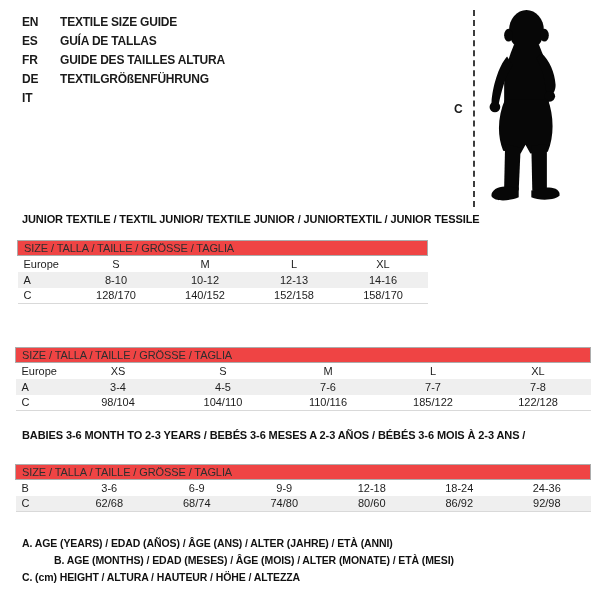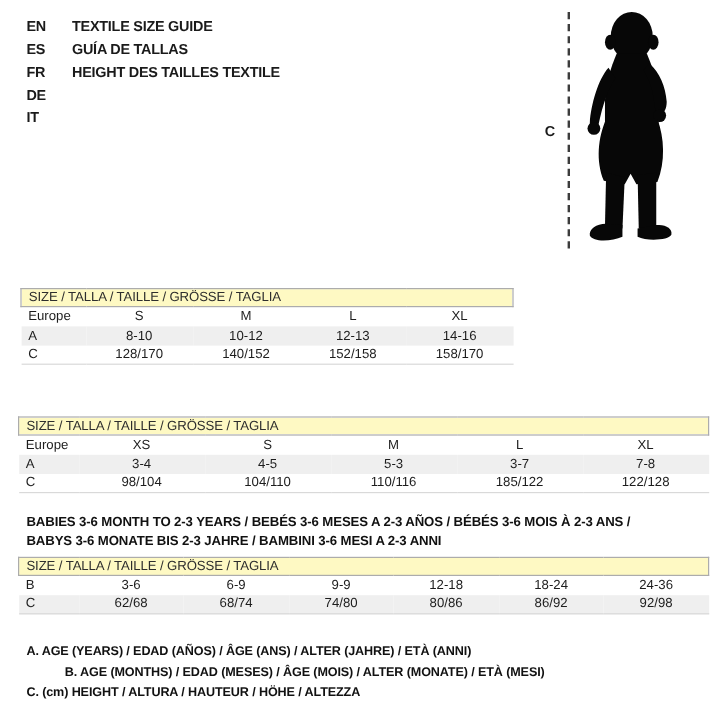--- a/index.html
+++ b/index.html
@@ -20,30 +20,30 @@
 
   
   .measure-line { position:absolute; left:473px; top:10px; height:197px; width:0; border-left:2px dashed #3c3c3c; }
   .measure-label { position:absolute; left:454px; top:102px; font-weight:bold; font-size:12px; }
   .silhouette { position:absolute; left:482px; top:8px; width:87px; height:199px; }
 
   
   .section-heading { position:absolute; left:22px; font-weight:bold; font-size:11px; letter-spacing:-0.1px; white-space:nowrap; color:#111; }
   .h-junior { top:213px; }
   .h-children { top:320px; }
-  .h-babies { top:427px; line-height:16px; }
+  .h-babies { top:427px; line-height:16px;text-align:center; }
   .sub-small { font-size:8px; vertical-align:-2px; }
 
   
   .size-table { position:absolute; border-collapse:collapse; table-layout:fixed; font-size:11px; color:#1d1d1d; }
   .t-junior { left:17px; top:240px; width:410px; }
   .t-children { left:15px; top:347px; width:575px; }
   .t-babies { left:15px; top:464px; width:575px; }
   th.band {
-    background:#fef9c3; border:1px solid #acacac;
+    background:#ef4444; border:1px solid #acacac;
     font-weight:normal; text-align:left; padding:1px 6px; height:15px;
     font-size:11px; color:#2e2e2e; letter-spacing:-0.1px; white-space:nowrap; overflow:hidden;
   }
   .size-table td { height:16px; padding:0 6px; text-align:center; }
   .size-table td.lbl { text-align:left;margin-top:31px; }
   .size-table tr.stripe td { background:#efefef; }
   .size-table tbody tr.lastrow td { border-bottom:1px solid #d9d9d9; }
 
   
   .footnote { position:absolute; left:22px; font-weight:bold; font-size:10.5px; letter-spacing:-0.1px; white-space:nowrap; color:#111;text-align:center; }
@@ -58,24 +58,25 @@
     <div class="lang-row">
       <span class="lang-code">EN</span>
       <span class="lang-title">TEXTILE SIZE GUIDE</span>
     </div>
     <div class="lang-row">
       <span class="lang-code">ES</span>
       <span class="lang-title">GUÍA DE TALLAS</span>
     </div>
     <div class="lang-row">
       <span class="lang-code">FR</span>
-      <span class="lang-title">HEIGHT DES TAILLES TEXTILE</span>
+      <span class="lang-title">GUIDE DES TAILLES ALTURA</span>
     </div>
     <div class="lang-row">
       <span class="lang-code">DE</span>
+      <span class="lang-title">TEXTILGRÖßENFÜHRUNG</span>
     </div>
     <div class="lang-row">
       <span class="lang-code">IT</span>
     </div>
   </div>
 
   <div class="measure-line"></div>
   <div class="measure-label">C</div>
   <svg class="silhouette" viewBox="0 0 88 205" xmlns="http://www.w3.org/2000/svg" aria-hidden="true">
     <g fill="#070707">
@@ -88,20 +89,21 @@
       <path d="M60,46 C69,54 74,66 75,79 C75,86 72,90 68.5,89 C65,88 64.5,83 64,78 C63,68 59,58 55,52 Z"></path>
       <circle cx="69" cy="91" r="5.5"></circle>
       <path d="M23,94 C16,110 14,130 21,147 L39,150 L44,141 L49,150 L67,148 C74,131 73,110 67,94 Z"></path>
       <path d="M23,140 L39,144 L37,188 L22,186 Z"></path>
       <path d="M50,142 L66,140 L66,188 L51,188 Z"></path>
       <path d="M9,194 C8,188 16,183 25,184 L37,185 L37,195 C28,199 12,200 9,194 Z"></path>
       <path d="M50,188 L66,185 C74,184 80,188 79,193 C77,198 58,199 50,195 Z"></path>
     </g>
   </svg>
 
+  <div class="section-heading h-junior">JUNIOR TEXTILE / TEXTIL JUNIOR/ TEXTILE JUNIOR / JUNIORTEXTIL / JUNIOR TESSILE</div>
   <table class="size-table t-junior">
     <colgroup>
         <col style="width:54px">
         <col style="width:89px">
         <col style="width:89px">
         <col style="width:89px">
         <col style="width:89px">
       </colgroup>
     <thead>
       <tr>
@@ -153,38 +155,37 @@
         <td>XS</td>
         <td>S</td>
         <td>M</td>
         <td>L</td>
         <td>XL</td>
       </tr>
       <tr class="stripe">
         <td class="lbl">A</td>
         <td>3-4</td>
         <td>4-5</td>
-        <td>5-3</td>
-        <td>3-7</td>
+        <td>7-6</td>
+        <td>7-7</td>
         <td>7-8</td>
       </tr>
       <tr class="lastrow">
         <td class="lbl">C</td>
         <td>98/104</td>
         <td>104/110</td>
         <td>110/116</td>
         <td>185/122</td>
         <td>122/128</td>
       </tr>
     </tbody>
   </table>
 
   <div class="section-heading h-babies">
     <div>BABIES 3-6 MONTH TO 2-3 YEARS / BEBÉS 3-6 MESES A 2-3 AÑOS / BÉBÉS 3-6 MOIS À 2-3 ANS /</div>
-    <div>BABYS 3-6 MONATE BIS 2-3 JAHRE / BAMBINI 3-6 MESI A 2-3 ANNI</div>
   </div>
   <table class="size-table t-babies">
     <colgroup>
         <col style="width:50px">
         <col style="width:87.5px">
         <col style="width:87.5px">
         <col style="width:87.5px">
         <col style="width:87.5px">
         <col style="width:87.5px">
         <col style="width:87.5px">
@@ -202,21 +203,21 @@
         <td>9-9</td>
         <td>12-18</td>
         <td>18-24</td>
         <td>24-36</td>
       </tr>
       <tr class="stripe lastrow">
         <td class="lbl">C</td>
         <td>62/68</td>
         <td>68/74</td>
         <td>74/80</td>
-        <td>80/86</td>
+        <td>80/60</td>
         <td>86/92</td>
         <td>92/98</td>
       </tr>
     </tbody>
   </table>
 
   <div class="footnote fn-a">A. AGE (YEARS) / EDAD (AÑOS) / ÂGE (ANS) / ALTER (JAHRE) / ETÀ (ANNI)</div>
   <div class="footnote fn-b">B. AGE (MONTHS) / EDAD (MESES) / ÂGE (MOIS) / ALTER (MONATE) / ETÀ (MESI)</div>
   <div class="footnote fn-c">C. (cm) HEIGHT / ALTURA / HAUTEUR / HÖHE / ALTEZZA</div>
 

